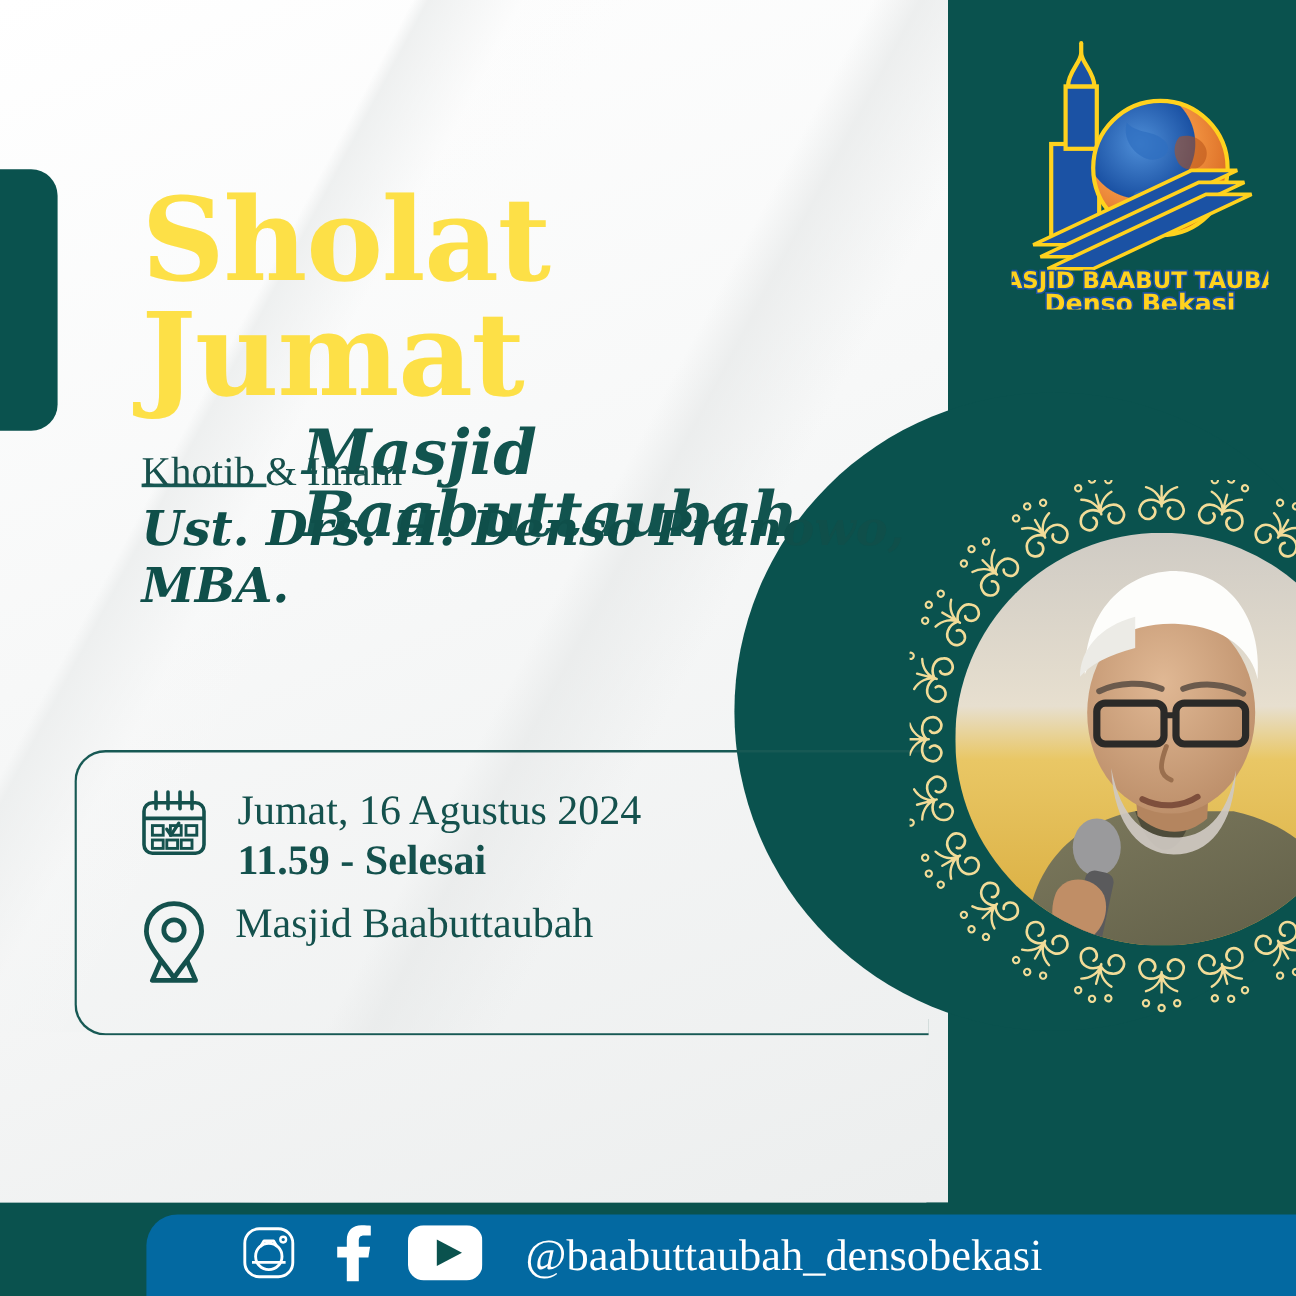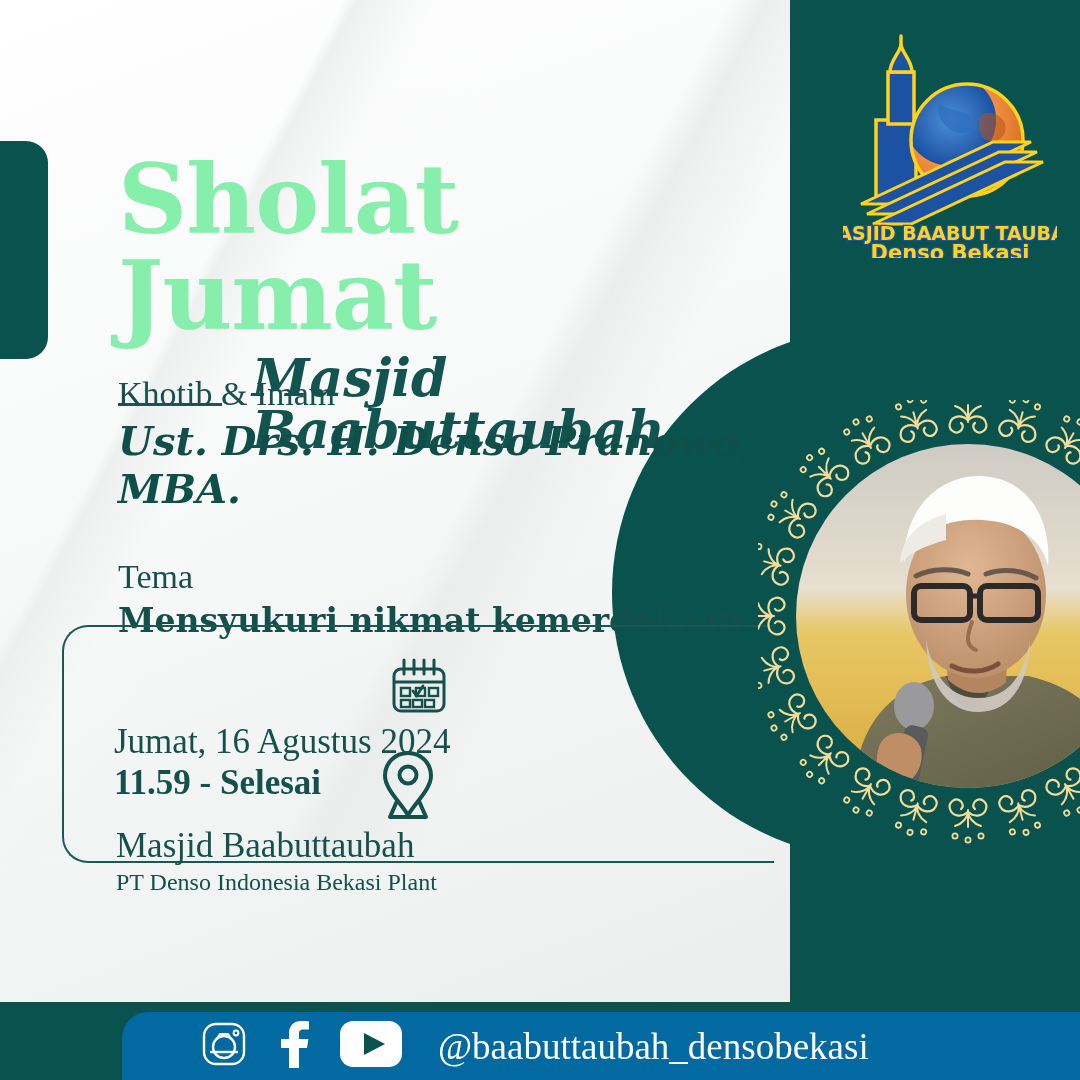--- a/index.html
+++ b/index.html
@@ -55,21 +55,21 @@
   }
 
   
   .headline{
     position:absolute;left:118px;top:152px;width:660px;
   }
   .title-main{
     font-family:"DejaVu Serif", serif;
     font-weight:700;
     font-size:96px;line-height:1.0;
-    color:#86efac;
+    color:#fde047;
     letter-spacing:-1px;
     margin:0;
   }
   .title-row{
     display:flex;align-items:center;gap:30px;margin-top:8px;
   }
   .title-rule{
     width:104px;height:3px;background:#175954;flex:none;
   }
   .title-sub{
@@ -99,21 +99,21 @@
   }
 
   
   .info-card{
     position:absolute;left:62px;top:625px;width:712px;height:238px;
     border:2px solid #175954;border-radius:26px 0 0 26px;
     border-right:none;
     box-sizing:border-box;
   }
   .info-row{
-    position:absolute;display:flex;align-items:flex-end;flex-direction:column;
+    position:absolute;display:flex;align-items:flex-start;gap:22px;
   }
   .row-date{left:50px;top:28px;}
   .row-place{left:52px;top:122px;}
   .ico{flex:none;}
   .info-text-1{
     font-family:"Liberation Serif", serif;
     font-size:35px;color:#14514d;line-height:1.18;margin:0;
   }
   .info-text-2{
     font-family:"Liberation Serif", serif;
@@ -171,24 +171,20 @@
     <div class="title-main">Sholat Jumat</div>
     <div class="title-row">
       <div class="title-rule"></div>
       <div class="title-sub">Masjid Baabuttaubah</div>
     </div>
   </div>
 
   <div class="meta">
     <p class="meta-label">Khotib &amp; Imam</p>
     <p class="meta-value">Ust. Drs. H. Denso Pranowo, MBA.</p>
-    <div class="meta-block2">
-      <p class="meta-label">Tema</p>
-      <p class="meta-value2">Mensyukuri nikmat kemerdekaan</p>
-    </div>
   </div>
 
   <div class="info-card">
 
     <div class="info-row row-date">
       <span class="ico">
         <svg width="62" height="62" viewBox="0 0 62 62" fill="none">
           <rect x="6" y="14" width="50" height="42" rx="7" stroke="#14514d" stroke-width="3"></rect>
           <line x1="6" y1="27" x2="56" y2="27" stroke="#14514d" stroke-width="3"></line>
           <line x1="16" y1="5" x2="16" y2="19" stroke="#14514d" stroke-width="3" stroke-linecap="round"></line>
@@ -213,21 +209,20 @@
     <div class="info-row row-place">
       <span class="ico">
         <svg width="58" height="72" viewBox="0 0 58 72" fill="none">
           <path d="M29 4 C16 4 6 14 6 27 C6 39 20 52 29 66 C38 52 52 39 52 27 C52 14 42 4 29 4 Z" stroke="#14514d" stroke-width="4" fill="none" stroke-linejoin="round"></path>
           <circle cx="29" cy="26" r="8.5" stroke="#14514d" stroke-width="4" fill="none"></circle>
           <path d="M18 52 L11 68 L47 68 L40 52" stroke="#14514d" stroke-width="4" fill="none" stroke-linejoin="round"></path>
         </svg>
       </span>
       <span>
         <p class="info-text-1">Masjid Baabuttaubah</p>
-        <p class="info-text-small">PT Denso Indonesia Bekasi Plant</p>
       </span>
     </div>
   </div>
 
   <div class="portrait-wrap">
 
     <svg class="ornament-ring" viewBox="0 0 420 492">
       <defs>
         <g id="orn-unit">
           <path d="M0,0 c-7,-6 -16,-4 -18,3 c-2,6 4,11 9,9 c4,-2 5,-7 2,-9" stroke="#f2dc98" stroke-width="2.2" fill="none" stroke-linecap="round"></path>

